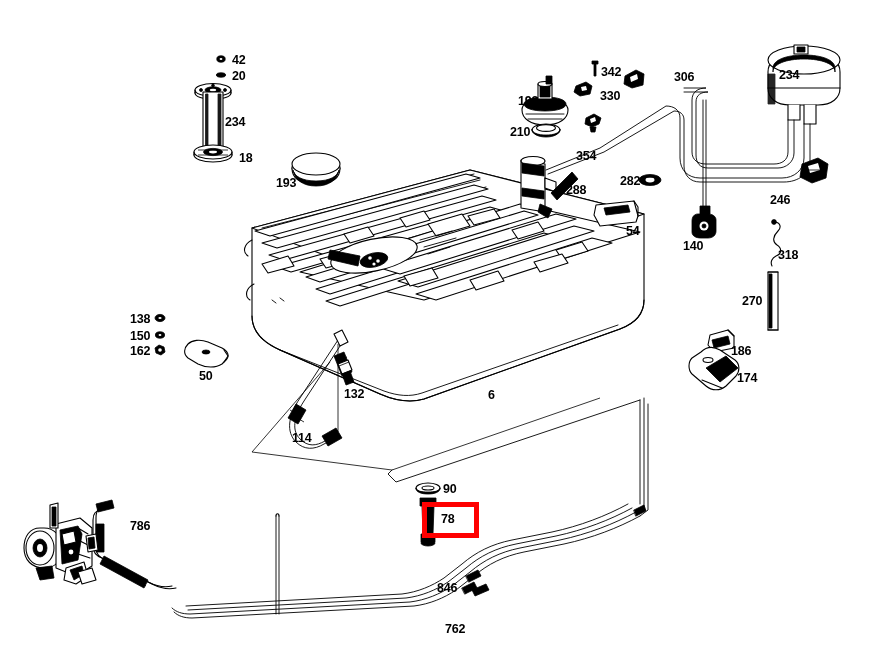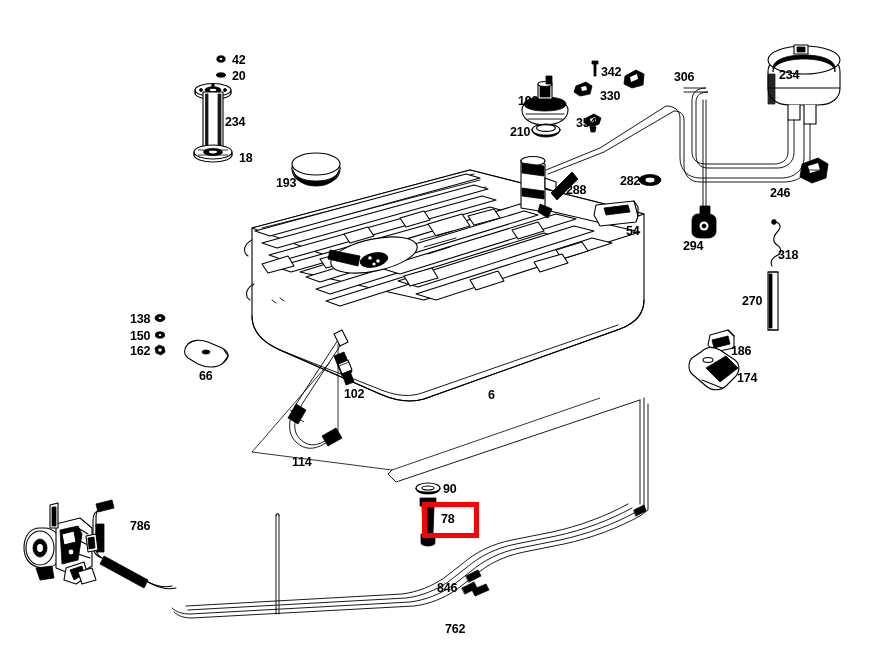--- a/index.html
+++ b/index.html
@@ -440,37 +440,37 @@
   <div class="lbl" style="left:232px;top:54px;">42</div>
   <div class="lbl" style="left:232px;top:70px;">20</div>
   <div class="lbl" style="left:225px;top:116px;">234</div>
   <div class="lbl" style="left:239px;top:152px;">18</div>
   <div class="lbl" style="left:276px;top:177px;">193</div>
   <div class="lbl" style="left:518px;top:95px;">198</div>
   <div class="lbl" style="left:510px;top:126px;">210</div>
   <div class="lbl" style="left:601px;top:66px;">342</div>
   <div class="lbl" style="left:674px;top:71px;">306</div>
   <div class="lbl" style="left:600px;top:90px;">330</div>
-  <div class="lbl" style="left:576px;top:117px;">354</div>
+  <div class="lbl" style="left:576px;top:150px;">354</div>
   <div class="lbl" style="left:566px;top:184px;">288</div>
   <div class="lbl" style="left:620px;top:175px;">282</div>
   <div class="lbl" style="left:626px;top:225px;">54</div>
   <div class="lbl" style="left:766px;top:69px;margin-left:13px;">234</div>
-  <div class="lbl" style="left:770px;top:187px;">246</div>
-  <div class="lbl" style="left:683px;top:240px;">294</div>
+  <div class="lbl" style="left:770px;top:194px;">246</div>
+  <div class="lbl" style="left:683px;top:240px;">140</div>
   <div class="lbl" style="left:778px;top:249px;">318</div>
   <div class="lbl" style="left:742px;top:295px;">270</div>
   <div class="lbl" style="left:731px;top:345px;">186</div>
   <div class="lbl" style="left:727px;top:372px;margin-left:10px;">174</div>
   <div class="lbl" style="left:130px;top:313px;">138</div>
   <div class="lbl" style="left:130px;top:330px;">150</div>
   <div class="lbl" style="left:130px;top:345px;">162</div>
-  <div class="lbl" style="left:199px;top:370px;">66</div>
-  <div class="lbl" style="left:344px;top:388px;">102</div>
-  <div class="lbl" style="left:292px;top:456px;text-align:right;">114</div>
+  <div class="lbl" style="left:199px;top:370px;">50</div>
+  <div class="lbl" style="left:344px;top:388px;">132</div>
+  <div class="lbl" style="left:292px;top:432px;text-align:right;">114</div>
   <div class="lbl" style="left:488px;top:389px;">6</div>
   <div class="lbl" style="left:443px;top:483px;">90</div>
   <div class="lbl" style="left:441px;top:513px;">78</div>
   <div class="lbl" style="left:130px;top:520px;">786</div>
   <div class="lbl" style="left:437px;top:582px;">846</div>
   <div class="lbl" style="left:445px;top:623px;">762</div>
 
   <div class="hl" id="highlight-box" style="left: 422px; top: 502px; width: 57px; height: 36px; border-color: rgb(255, 0, 0);"></div>
 
 </div>

